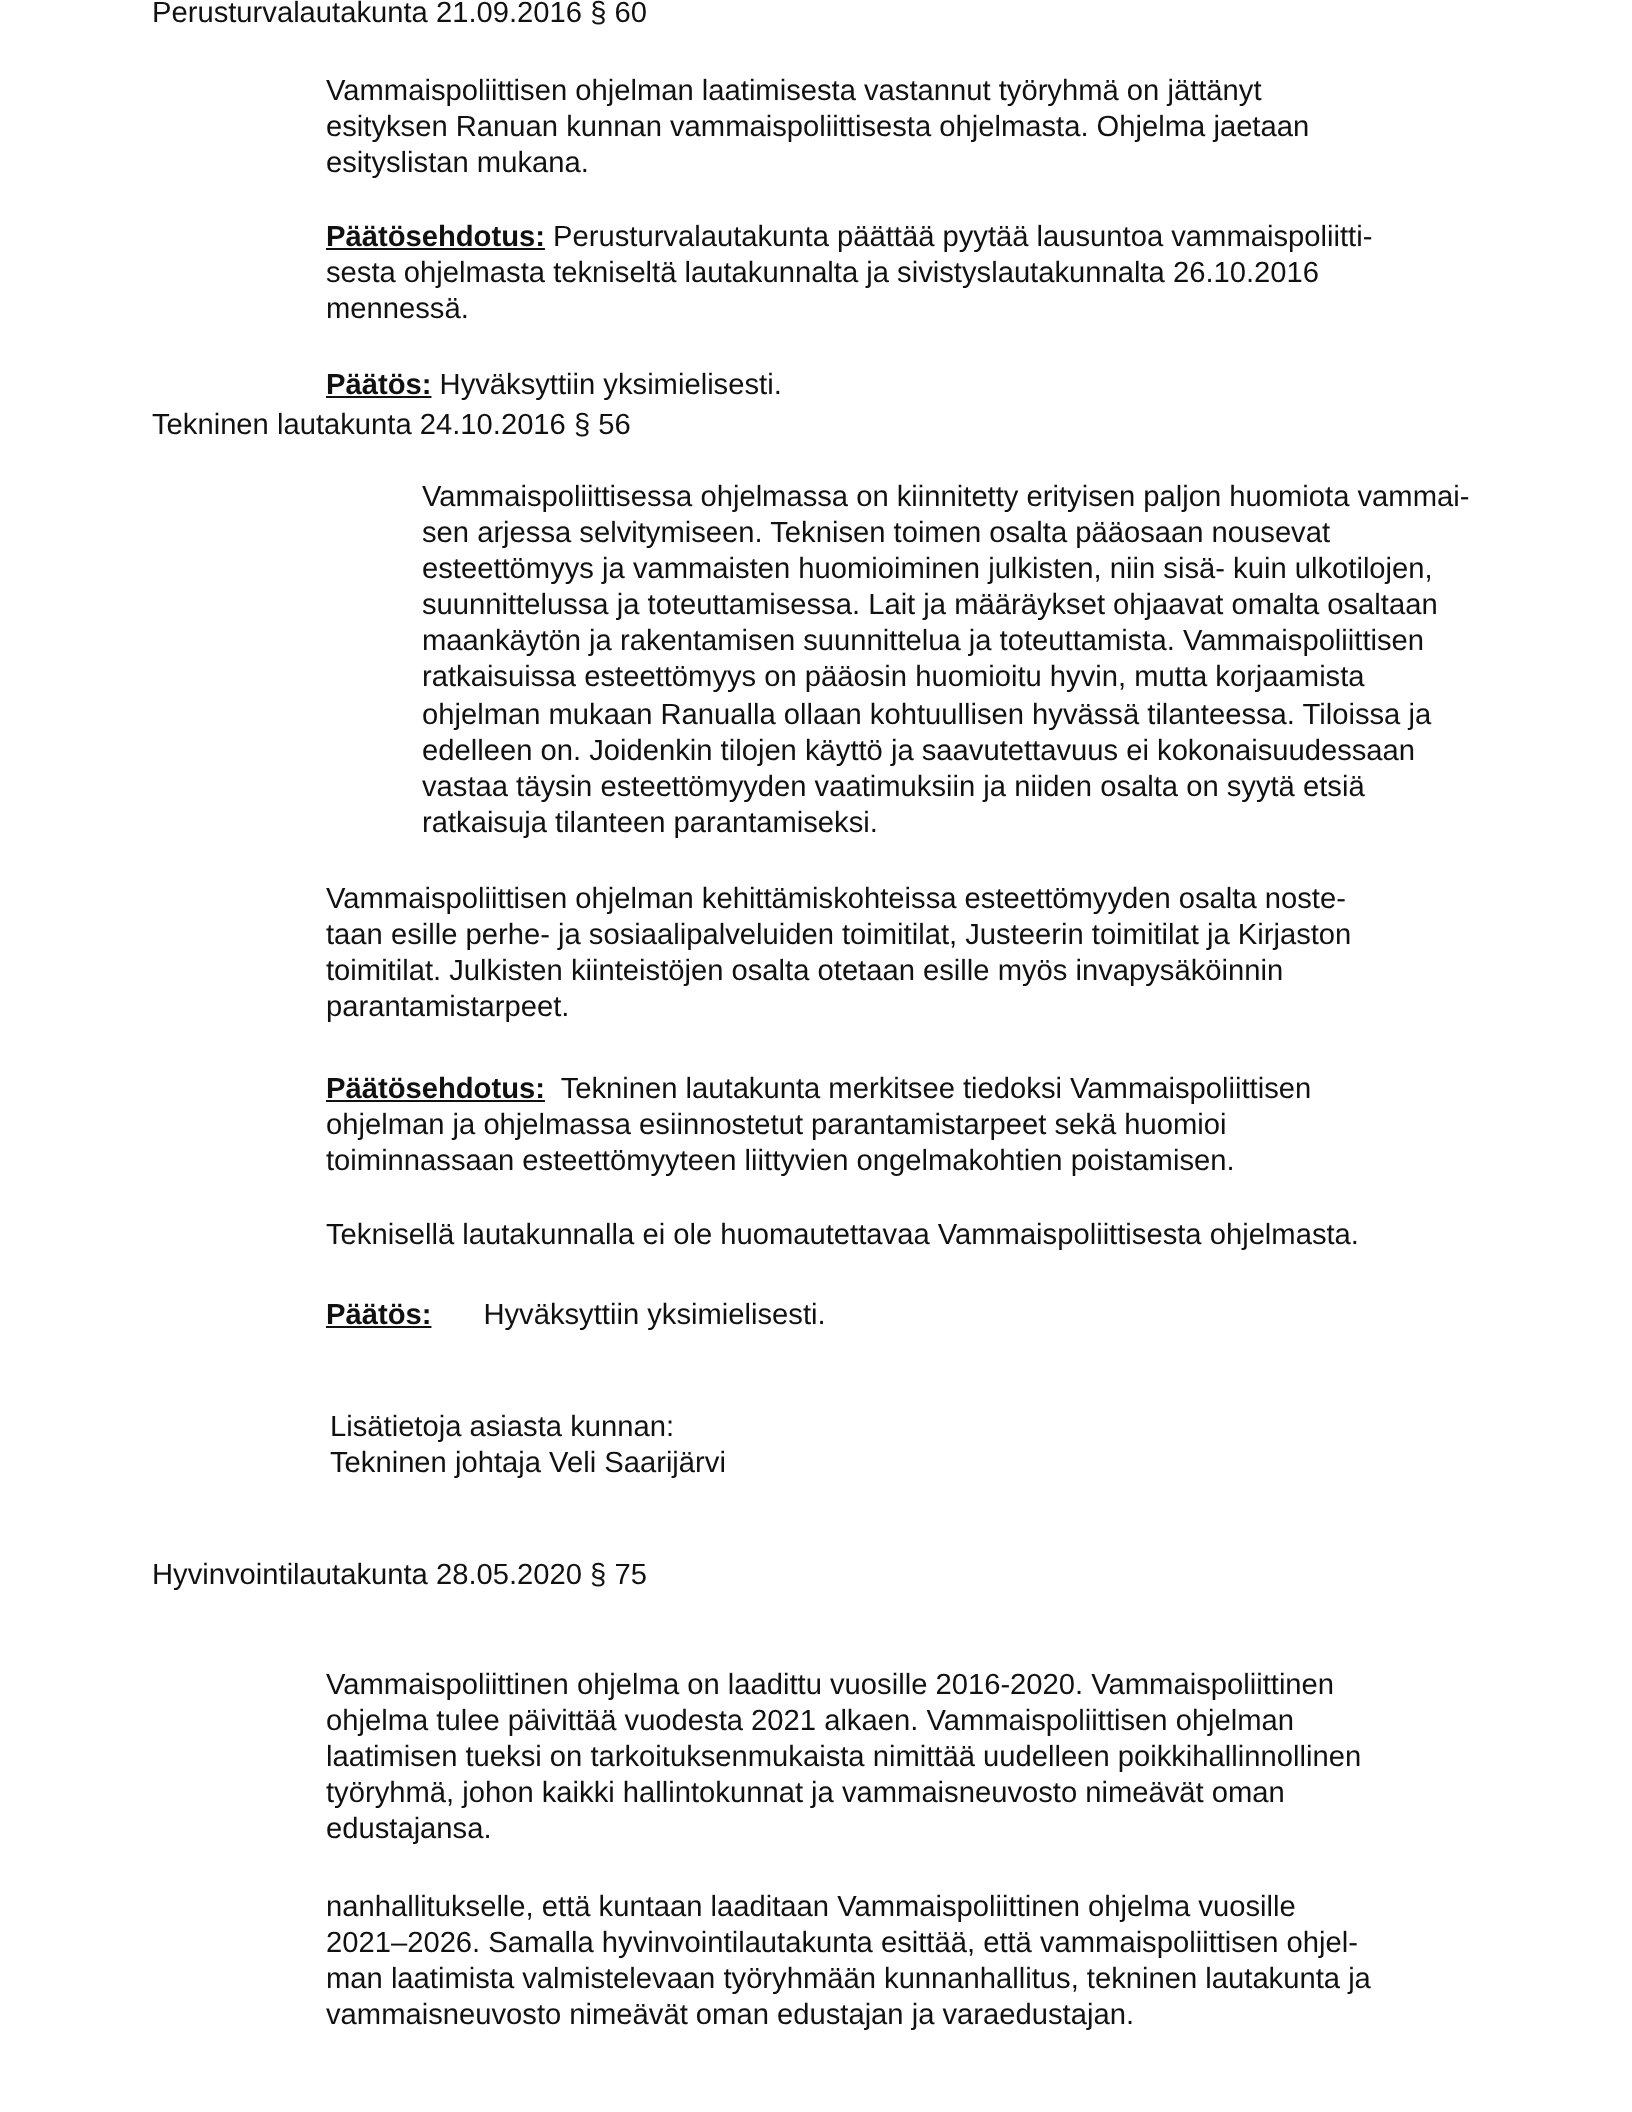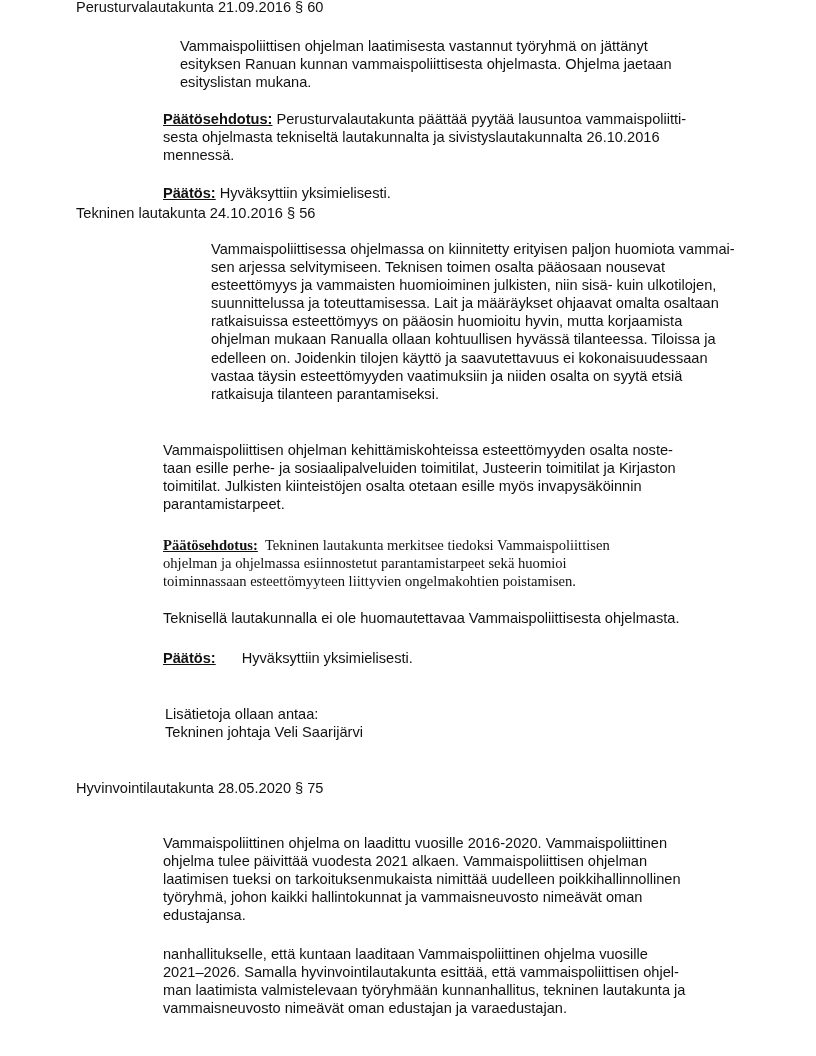--- a/index.html
+++ b/index.html
@@ -11,21 +11,21 @@
     .heading { position: absolute; left: 76px; white-space: nowrap; }
     .para { position: absolute; left: 163px; white-space: nowrap; }
     .line { display: block; }
     .label { font-weight: bold; text-decoration: underline; }
   </style>
 </head>
 <body>
 
 <div class="heading" style="top:-2px;">Perusturvalautakunta 21.09.2016 § 60</div>
 
-<div class="para" style="top:37px;margin-left:17px;">
+<div class="para" style="top:37px;">
   <span class="line">Vammaispoliittisen ohjelman laatimisesta vastannut työryhmä on jättänyt</span>
   <span class="line">esityksen Ranuan kunnan vammaispoliittisesta ohjelmasta. Ohjelma jaetaan</span>
   <span class="line">esityslistan mukana.</span>
 </div>
 
 <div class="para" style="top:110px;">
   <span class="line"><span class="label">Päätösehdotus:</span><span> Perusturvalautakunta päättää pyytää lausuntoa vammaispoliitti-</span></span>
   <span class="line">sesta ohjelmasta tekniseltä lautakunnalta ja sivistyslautakunnalta 26.10.2016</span>
   <span class="line">mennessä.</span>
 </div>
@@ -34,48 +34,49 @@
   <span class="label">Päätös:</span><span> Hyväksyttiin yksimielisesti.</span>
 </div>
 
 <div class="heading" style="top:204px;">Tekninen lautakunta 24.10.2016 § 56</div>
 
 <div class="para" style="top:240px;margin-left:48px;">
   <span class="line">Vammaispoliittisessa ohjelmassa on kiinnitetty erityisen paljon huomiota vammai-</span>
   <span class="line">sen arjessa selvitymiseen. Teknisen toimen osalta pääosaan nousevat</span>
   <span class="line">esteettömyys ja vammaisten huomioiminen julkisten, niin sisä- kuin ulkotilojen,</span>
   <span class="line">suunnittelussa ja toteuttamisessa. Lait ja määräykset ohjaavat omalta osaltaan</span>
+  <span class="line">maankäytön ja rakentamisen suunnittelua ja toteuttamista. Vammaispoliittisen</span>
   <span class="line">ratkaisuissa esteettömyys on pääosin huomioitu hyvin, mutta korjaamista</span>
   <span class="line">ohjelman mukaan Ranualla ollaan kohtuullisen hyvässä tilanteessa. Tiloissa ja</span>
   <span class="line">edelleen on. Joidenkin tilojen käyttö ja saavutettavuus ei kokonaisuudessaan</span>
   <span class="line">vastaa täysin esteettömyyden vaatimuksiin ja niiden osalta on syytä etsiä</span>
   <span class="line">ratkaisuja tilanteen parantamiseksi.</span>
 </div>
 
 <div class="para" style="top:441px;">
   <span class="line">Vammaispoliittisen ohjelman kehittämiskohteissa esteettömyyden osalta noste-</span>
   <span class="line">taan esille perhe- ja sosiaalipalveluiden toimitilat, Justeerin toimitilat ja Kirjaston</span>
   <span class="line">toimitilat. Julkisten kiinteistöjen osalta otetaan esille myös invapysäköinnin</span>
   <span class="line">parantamistarpeet.</span>
 </div>
 
-<div class="para" style="top:536px;font-family:Liberation Serif, serif;">
+<div class="para" style="top:536px;">
   <span class="line"><span class="label">Päätösehdotus:</span><span style="white-space:pre;">  Tekninen lautakunta merkitsee tiedoksi Vammaispoliittisen</span></span>
   <span class="line">ohjelman ja ohjelmassa esiinnostetut parantamistarpeet sekä huomioi</span>
   <span class="line">toiminnassaan esteettömyyteen liittyvien ongelmakohtien poistamisen.</span>
 </div>
 
 <div class="para" style="top:609px;">Teknisellä lautakunnalla ei ole huomautettavaa Vammaispoliittisesta ohjelmasta.</div>
 
 <div class="para" style="top:649px;">
   <span class="label">Päätös:</span><span style="display:inline-block;margin-left:26px;">Hyväksyttiin yksimielisesti.</span>
 </div>
 
 <div class="para" style="top:705px;left:165px;">
-  <span class="line">Lisätietoja ollaan antaa:</span>
+  <span class="line">Lisätietoja asiasta kunnan:</span>
   <span class="line">Tekninen johtaja Veli Saarijärvi</span>
 </div>
 
 <div class="heading" style="top:779px;">Hyvinvointilautakunta 28.05.2020 § 75</div>
 
 <div class="para" style="top:834px;">
   <span class="line">Vammaispoliittinen ohjelma on laadittu vuosille 2016-2020. Vammaispoliittinen</span>
   <span class="line">ohjelma tulee päivittää vuodesta 2021 alkaen. Vammaispoliittisen ohjelman</span>
   <span class="line">laatimisen tueksi on tarkoituksenmukaista nimittää uudelleen poikkihallinnollinen</span>
   <span class="line">työryhmä, johon kaikki hallintokunnat ja vammaisneuvosto nimeävät oman</span>

